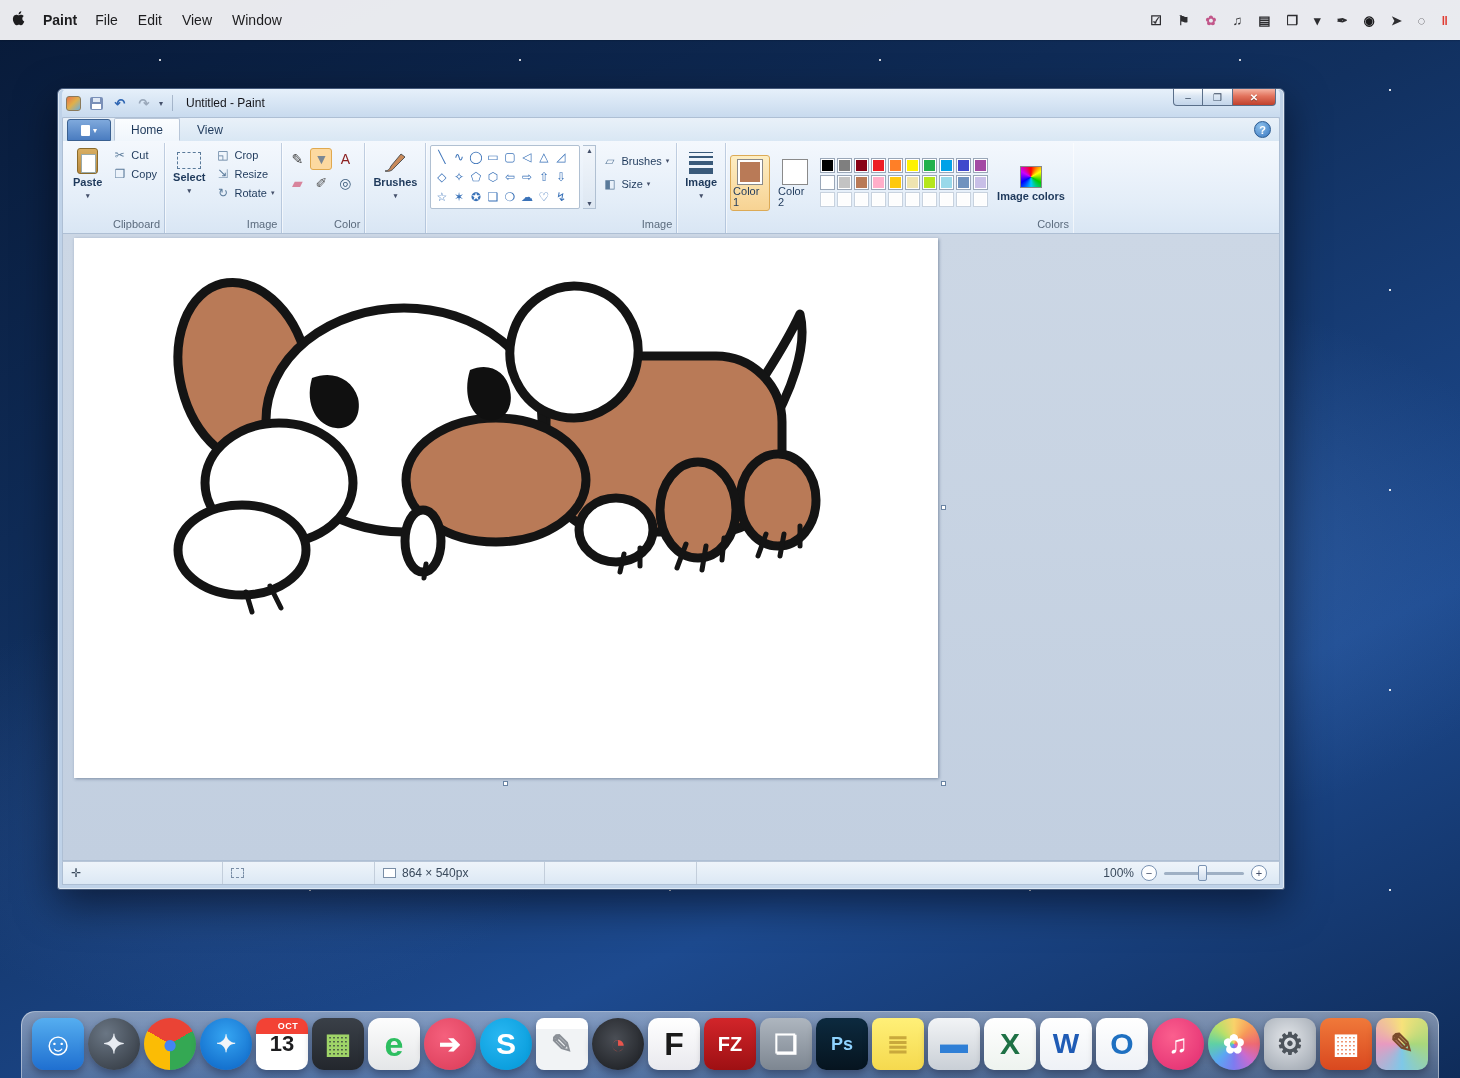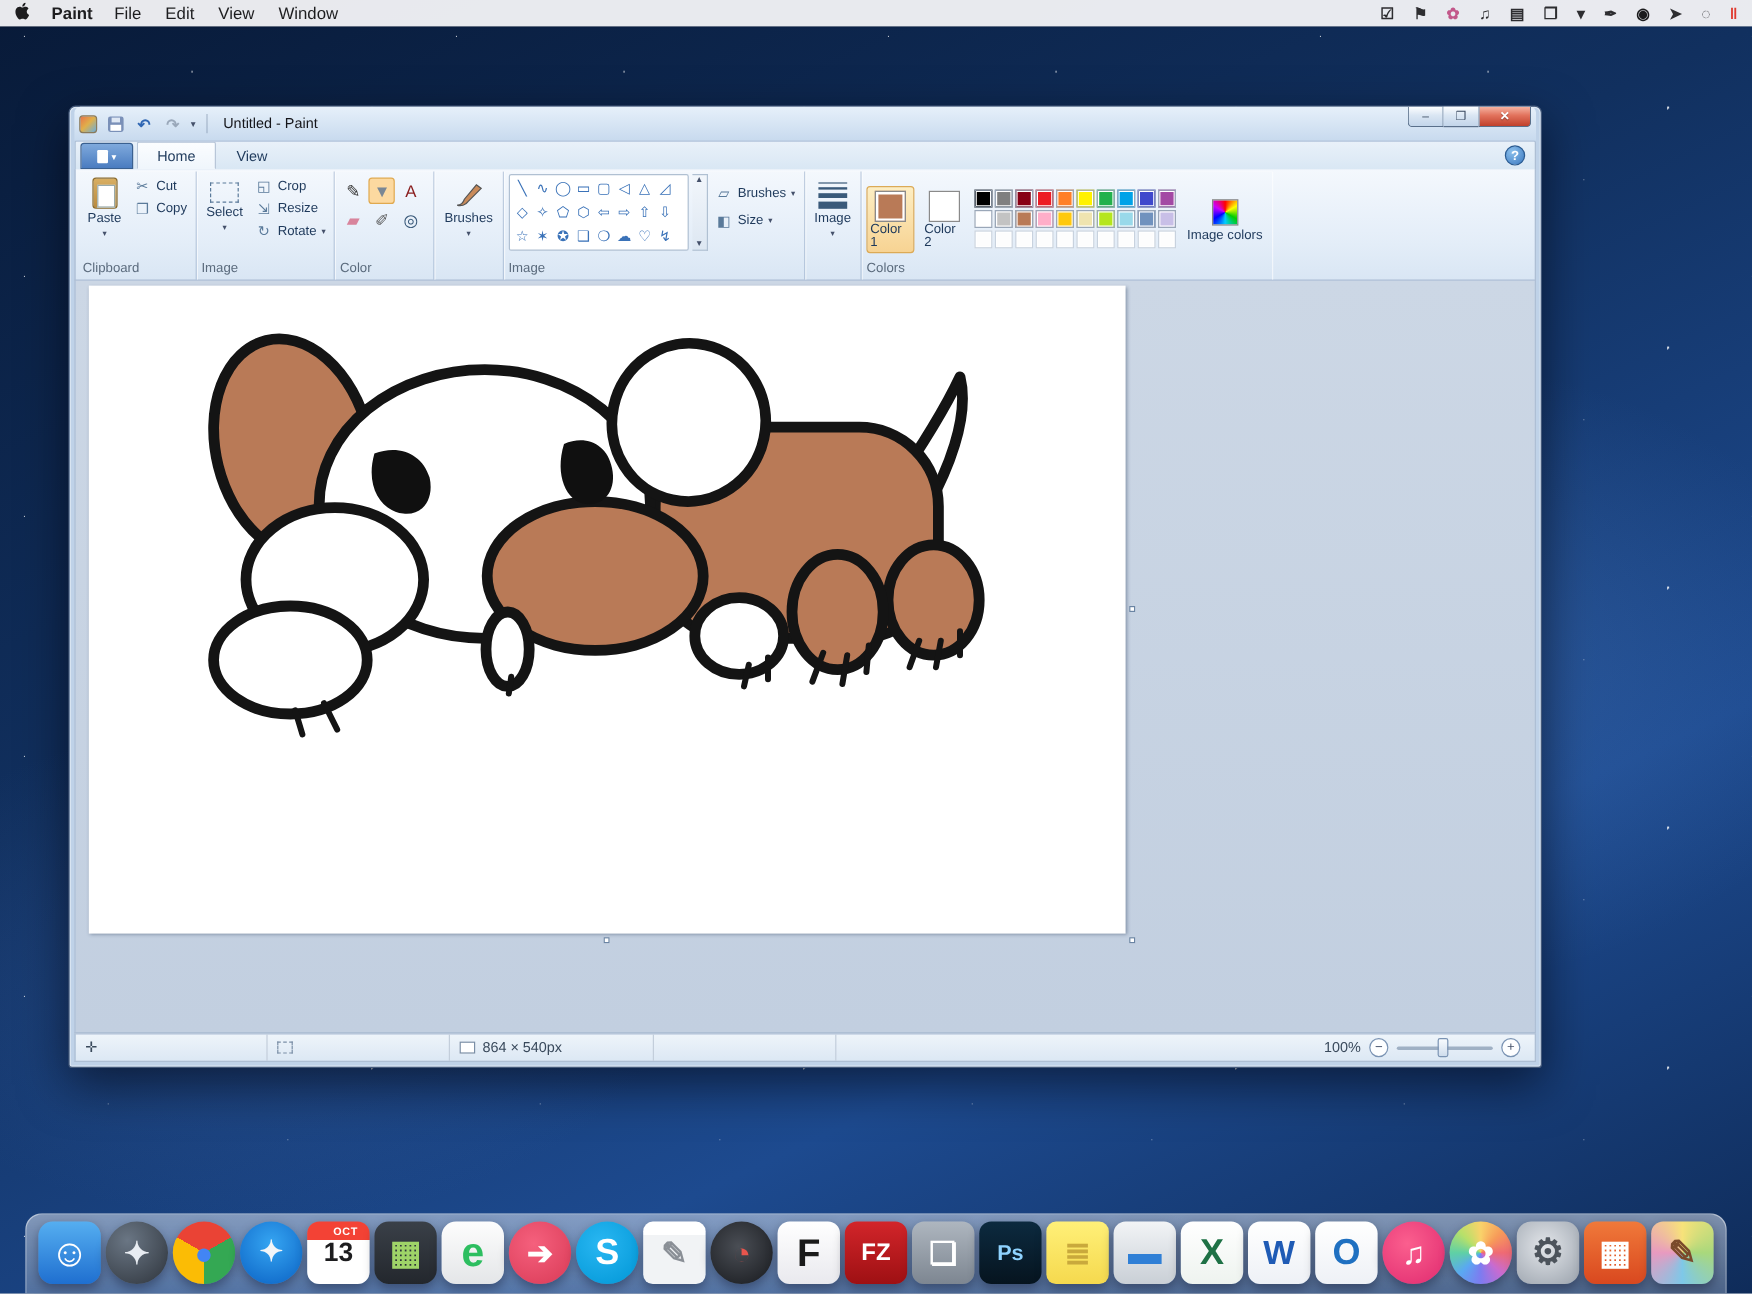--- a/index.html
+++ b/index.html
@@ -17,21 +17,21 @@
       radial-gradient(2px 2px at 310px 90px, rgba(255,255,255,.85) 50%, transparent 51%),
       radial-gradient(ellipse 600px 380px at 78% 52%, rgba(90,140,210,.30), transparent 70%),
       radial-gradient(ellipse 500px 300px at 15% 75%, rgba(70,110,180,.25), transparent 70%),
       linear-gradient(155deg,#081a38 0%,#11305f 40%,#1d4a8f 72%,#0f2c5a 100%);
     background-size:360px 200px,360px 200px,360px 200px,360px 200px,360px 200px,auto,auto,auto;
     background-repeat:repeat,repeat,repeat,repeat,repeat,no-repeat,no-repeat,no-repeat;
   }
 
   
   .menubar{
-    position:absolute; top:0; left:0; right:0; height:22px;
+    position:absolute; top:0; left:0; right:0; height:40px;
     background:rgba(246,247,249,.94);
     display:flex; align-items:center; padding:0 12px; gap:18px;
     font-size:14px; color:#1d1d1f; z-index:50;
     box-shadow:0 0 2px rgba(0,0,0,.35);
   }
   .menubar .appname{ font-weight:bold; }
   .mb-menus{ display:flex; gap:20px; }
   .mb-menu{ cursor:default; }
   .mb-status{ margin-left:auto; display:flex; gap:16px; align-items:center; font-size:13px; }
   .mb-icon{ font-weight:bold; }
@@ -101,24 +101,24 @@
   }
 
   
   .ribbon{
     height:93px; display:flex; padding:2px 0 0 2px;
     background:linear-gradient(180deg,#f4f8fd,#e3edf8 68%,#d9e6f4);
     border:1px solid #aebfd4; border-top:none;
   }
   .rgroup{ display:flex; flex-direction:column; padding:2px 4px 0; border-right:1px solid rgba(150,172,200,.55); box-shadow:1px 0 0 rgba(255,255,255,.6); }
   .rgroup-body{ flex:1; display:flex; align-items:flex-start; gap:3px; }
-  .rgroup-label{ height:15px; text-align:left; font-size:11px; color:#5b6b7d; }
+  .rgroup-label{ height:15px; text-align:right; font-size:11px; color:#5b6b7d; }
   .big-btn{
     display:flex; flex-direction:column; align-items:center; justify-content:flex-start;
-    gap:2px; padding:3px 4px 1px; border-radius:3px; font-size:11px; color:#1e395b; text-align:center; line-height:12px;
+    gap:2px; padding:3px 4px 1px; border-radius:3px; font-size:11px; color:#1e395b; text-align:center; line-height:12px;font-weight:bold;
   }
   .drop-arrow{ font-size:7px; color:#44506a; }
   .small-btn{ display:flex; align-items:center; gap:4px; height:19px; font-size:11px; color:#1e395b; padding:0 3px; }
   .sb-ico{ font-size:12px; color:#5a7a9a; width:15px; text-align:center; }
 
   .paste-ico{ width:21px; height:26px; background:linear-gradient(180deg,#d8ae62,#b98a3e); border:1px solid #8a6a2a; border-radius:3px; position:relative; }
   .paste-ico::after{ content:""; position:absolute; left:3px; top:5px; width:13px; height:17px; background:#fff; border:1px solid #9aa; }
   .select-ico{ width:24px; height:17px; border:1px dashed #5a7a9a; margin-top:4px; }
 
   .tools-grid{ width:74px; display:grid; grid-template-columns:repeat(3,22px); gap:2px; padding-top:3px; }

